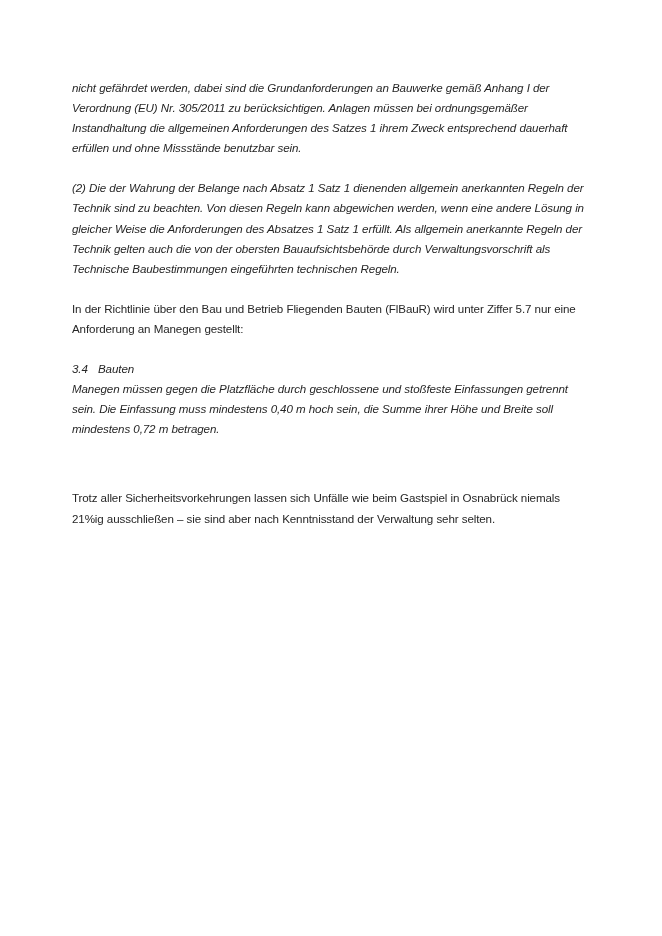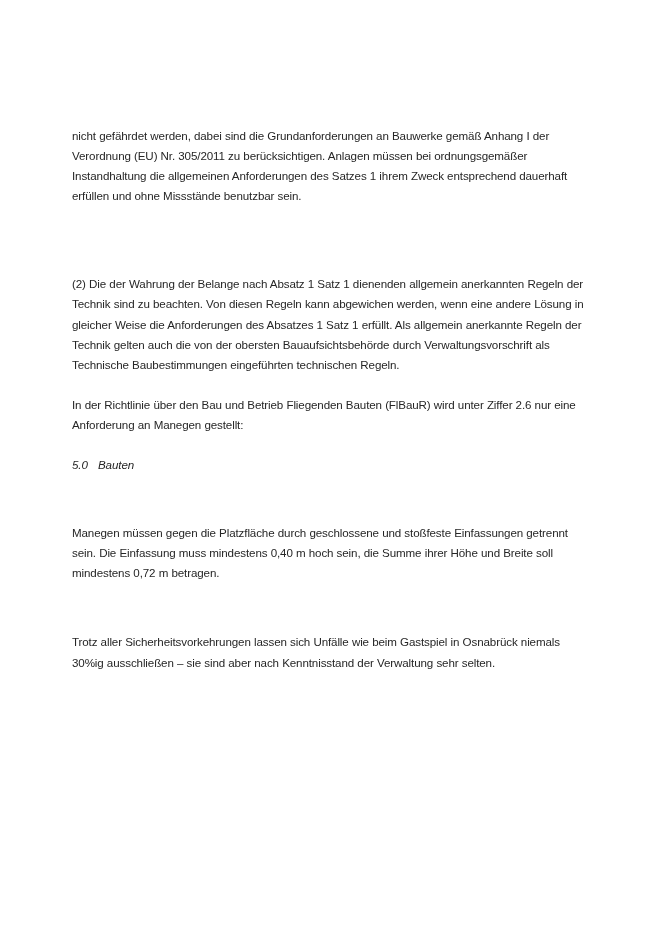--- a/index.html
+++ b/index.html
@@ -30,21 +30,21 @@
     font-size: 11.6px;
     line-height: 20.1px;
     color: #262626;
     margin: 0;
     text-align: left;
     letter-spacing: -0.01em;
     word-spacing: 0.01em;
   }
 
   .para.italic {
-    margin-top: 48px;
+    font-style: italic;
   }
 
   .para.roman {
     font-style: normal;
   }
 
   
   .gap-para   { height: 20px; }
   .gap-large  { height: 49px; }
 
@@ -79,31 +79,31 @@
   <div class="text-column">
 
     <p class="para italic">nicht gefährdet werden, dabei sind die Grundanforderungen an Bauwerke gemäß Anhang I der Verordnung (EU) Nr. 305/2011 zu berücksichtigen. Anlagen müssen bei ordnungsgemäßer Instandhaltung die allgemeinen Anforderungen des Satzes 1 ihrem Zweck entsprechend dauerhaft erfüllen und ohne Missstände benutzbar sein.</p>
 
     <div class="gap-para"></div>
 
     <p class="para italic">(2) Die der Wahrung der Belange nach Absatz 1 Satz 1 dienenden allgemein anerkannten Regeln der Technik sind zu beachten. Von diesen Regeln kann abgewichen werden, wenn eine andere Lösung in gleicher Weise die Anforderungen des Absatzes 1 Satz 1 erfüllt. Als allgemein anerkannte Regeln der Technik gelten auch die von der obersten Bauaufsichtsbehörde durch Verwaltungsvorschrift als Technische Baubestimmungen eingeführten technischen Regeln.</p>
 
     <div class="gap-para"></div>
 
-    <p class="para roman">In der Richtlinie über den Bau und Betrieb Fliegenden Bauten (FlBauR) wird unter Ziffer 2.6 nur eine Anforderung an Manegen gestellt:</p>
+    <p class="para roman">In der Richtlinie über den Bau und Betrieb Fliegenden Bauten (FlBauR) wird unter Ziffer 5.7 nur eine Anforderung an Manegen gestellt:</p>
 
     <div class="gap-para"></div>
 
     <p class="heading-line">
-      <span class="heading-num">5.0</span><span>Bauten</span>
+      <span class="heading-num">3.4</span><span>Bauten</span>
     </p>
 
     <p class="para italic">Manegen müssen gegen die Platzfläche durch geschlossene und stoßfeste Einfassungen getrennt sein. Die Einfassung muss mindestens 0,40 m hoch sein, die Summe ihrer Höhe und Breite soll mindestens 0,72 m betragen.</p>
 
     <div class="gap-large"></div>
 
-    <p class="para roman">Trotz aller Sicherheitsvorkehrungen lassen sich Unfälle wie beim Gastspiel in Osnabrück niemals 30%ig ausschließen – sie sind aber nach Kenntnisstand der Verwaltung sehr selten.</p>
+    <p class="para roman">Trotz aller Sicherheitsvorkehrungen lassen sich Unfälle wie beim Gastspiel in Osnabrück niemals 21%ig ausschließen – sie sind aber nach Kenntnisstand der Verwaltung sehr selten.</p>
 
   </div>
 
   <div class="blank-area"></div>
 
 </div>
 
 </body></html>

